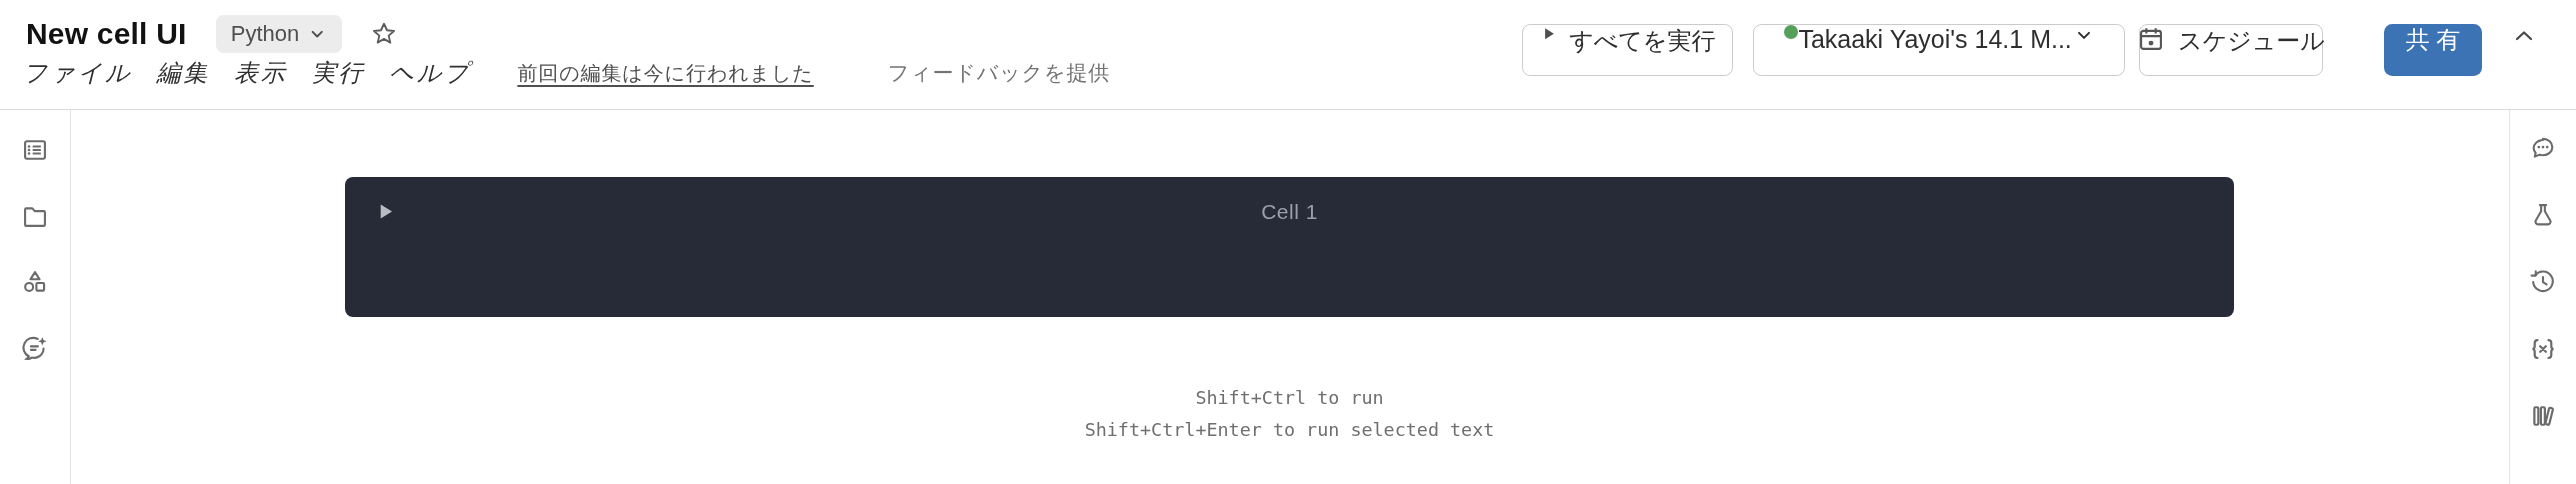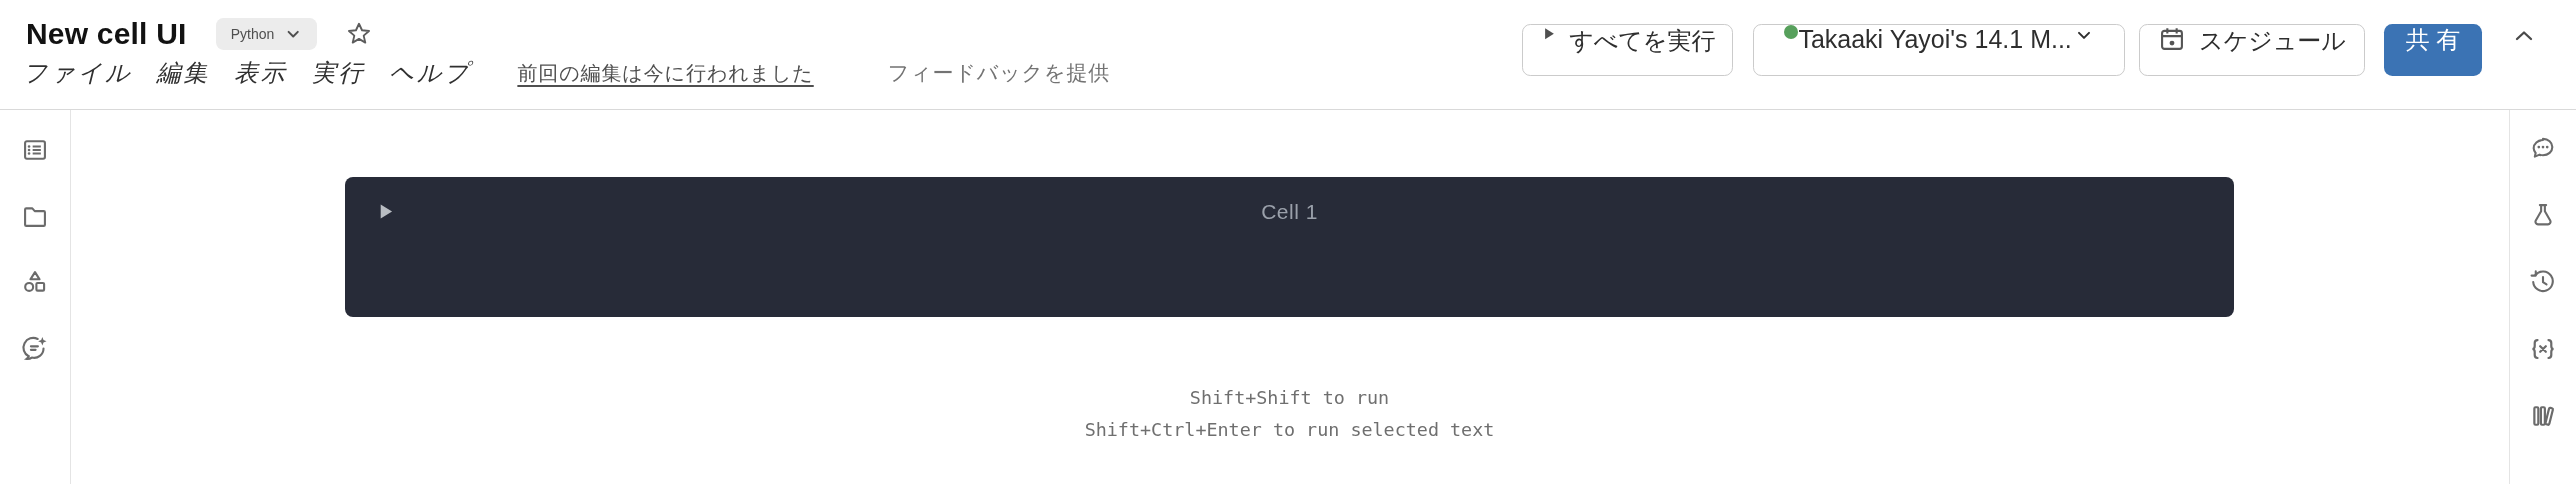--- a/index.html
+++ b/index.html
@@ -9,21 +9,21 @@
     font-family:"Liberation Sans","DejaVu Sans",sans-serif; color:#333;
   }
 
   
   .header { position:absolute; left:0; top:0; width:2576px; height:110px; background:#fff; border-bottom:1.8px solid #d9d9d9; }
   .title-row { position:absolute; left:26px; top:13px; height:42px; display:flex; align-items:center; }
   .nb-title { font-size:30px; font-weight:700; color:#121212; letter-spacing:0.2px; }
   .lang-pill {
     margin-left:29.5px; display:flex; align-items:center; gap:9.2px;
     background:#ececec; border:none; border-radius:7.4px; padding:6.4px 14.7px;
-    font-size:14px; color:#4f4f4f; cursor:pointer; font-family:inherit;
+    font-size:22px; color:#4f4f4f; cursor:pointer; font-family:inherit;
   }
   .lang-pill svg { width:18.4px; height:18.4px; }
   .star-btn { margin-left:28px; background:none; border:none; cursor:pointer; display:flex; align-items:center; }
   .star-btn svg { width:28px; height:28px; }
 
   .menu-row { position:absolute; left:23px; top:59px; height:28px; display:flex; align-items:center; font-size:24px; color:#303030; }
   .menu-item { letter-spacing:2.8px; margin-right:24px; cursor:pointer; white-space:nowrap;font-style:italic; }
   .status-link {
     margin-left:22px; font-size:20px; color:#4f4f4f; letter-spacing:0.9px;
     text-decoration:underline; text-underline-offset:4.6px; cursor:pointer; white-space:nowrap;
@@ -33,21 +33,21 @@
   .hbtn {
     position:absolute; top:24px; height:52px; display:flex; align-items:flex-start; justify-content:center;
     background:#fff; border:1.8px solid #cbcbcb; border-radius:8.3px; cursor:pointer;
     font-size:24px; color:#2e2e2e; font-family:inherit; white-space:nowrap;
   }
   .btn-run-all { left:1522px; width:211px; gap:12px; }
   .btn-run-all svg { width:17.5px; height:17.5px; }
   .btn-compute { left:1753px; width:372px; gap:0; font-size:25px; }
   .btn-compute .dot { width:14px; height:14px; border-radius:50%; background:#57a05c; flex:0 0 auto; }
   .btn-compute svg { width:20px; height:20px; margin-left:1.8px; }
-  .btn-schedule { left:2139px; width:226px; gap:13px; }
+  .btn-schedule { left:2139px; width:184px; gap:13px; }
   .btn-schedule svg { width:28px; height:28px; }
   .btn-share {
     left:2384px; width:98px; background:#3b73b4; border:none; color:#fff;
     letter-spacing:6.4px; padding-left:6.4px; font-size:24px;
   }
   .btn-collapse { left:2502px; width:44px; border:none; background:none; }
   .btn-collapse svg { width:24px; height:24px; }
 
   
   .rail { position:absolute; top:110px; bottom:0; display:flex; flex-direction:column; align-items:center; background:#fff; }
@@ -233,17 +233,17 @@
       <span style="display:flex">
         <svg viewBox="0 0 24 24" fill="#b9bdc3">
             <path d="M6.5 4l13 8-13 8z"></path>
           </svg>
       </span>
     </button>
     <div class="cell-label">Cell 1</div>
   </section>
 
   <div class="hints">
-    <div>Shift+Shift to run</div>
+    <div>Shift+Ctrl to run</div>
     <div>Shift+Ctrl+Enter to run selected text</div>
   </div>
 </main>
 
 
 </body></html>

